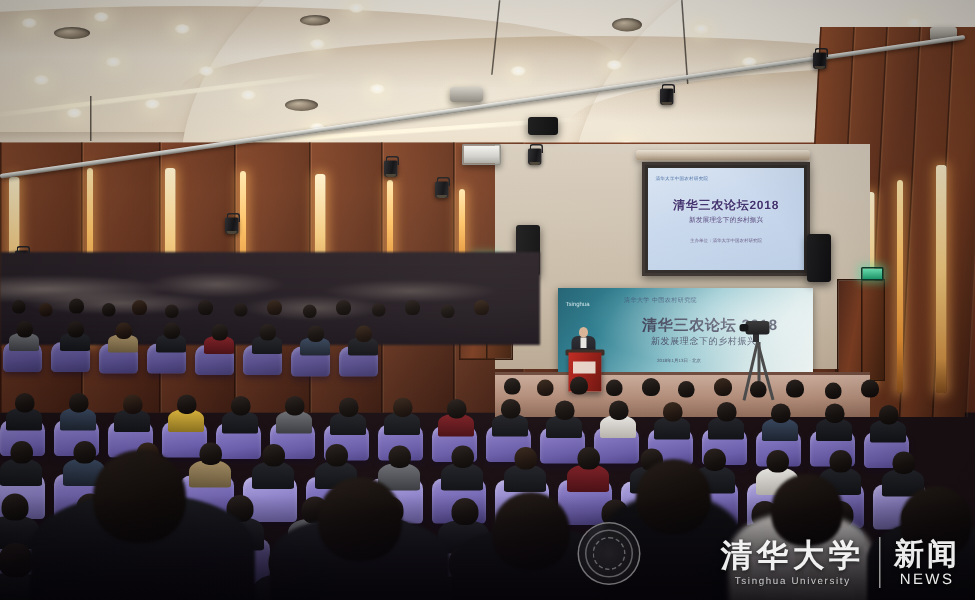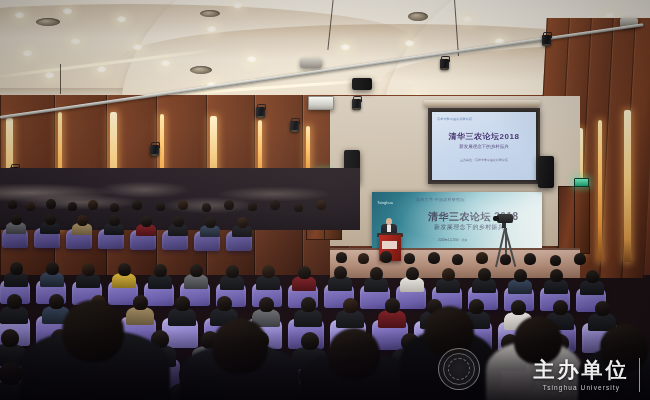--- a/index.html
+++ b/index.html
@@ -738,19 +738,23 @@
     <div class="fg-body" style="position:absolute;left:578px;top:348px;width:90px;height:56px;background:linear-gradient(180deg,#1a1b1f,#0a0a0c);filter:blur(1.2px);"></div>
     <div class="fg-head" style="left:600px;top:324px;width:48px;height:48px;filter:blur(1px);"></div>
   </div>
 
   <div class="fgdark"></div>
   <div class="grade"></div>
 
   <div class="watermark">
     <div class="wm-seal"></div>
     <div class="wm-col">
-      <div class="wm-cn">主办单位</div>
+      <div class="wm-cn">清华大学</div>
       <div class="wm-en">Tsinghua University</div>
     </div>
     <div class="wm-div"></div>
+    <div class="wm-col">
+      <div class="wm-news-cn">新闻</div>
+      <div class="wm-news-en">NEWS</div>
+    </div>
   </div>
 
 </div>
 
 </body></html>

